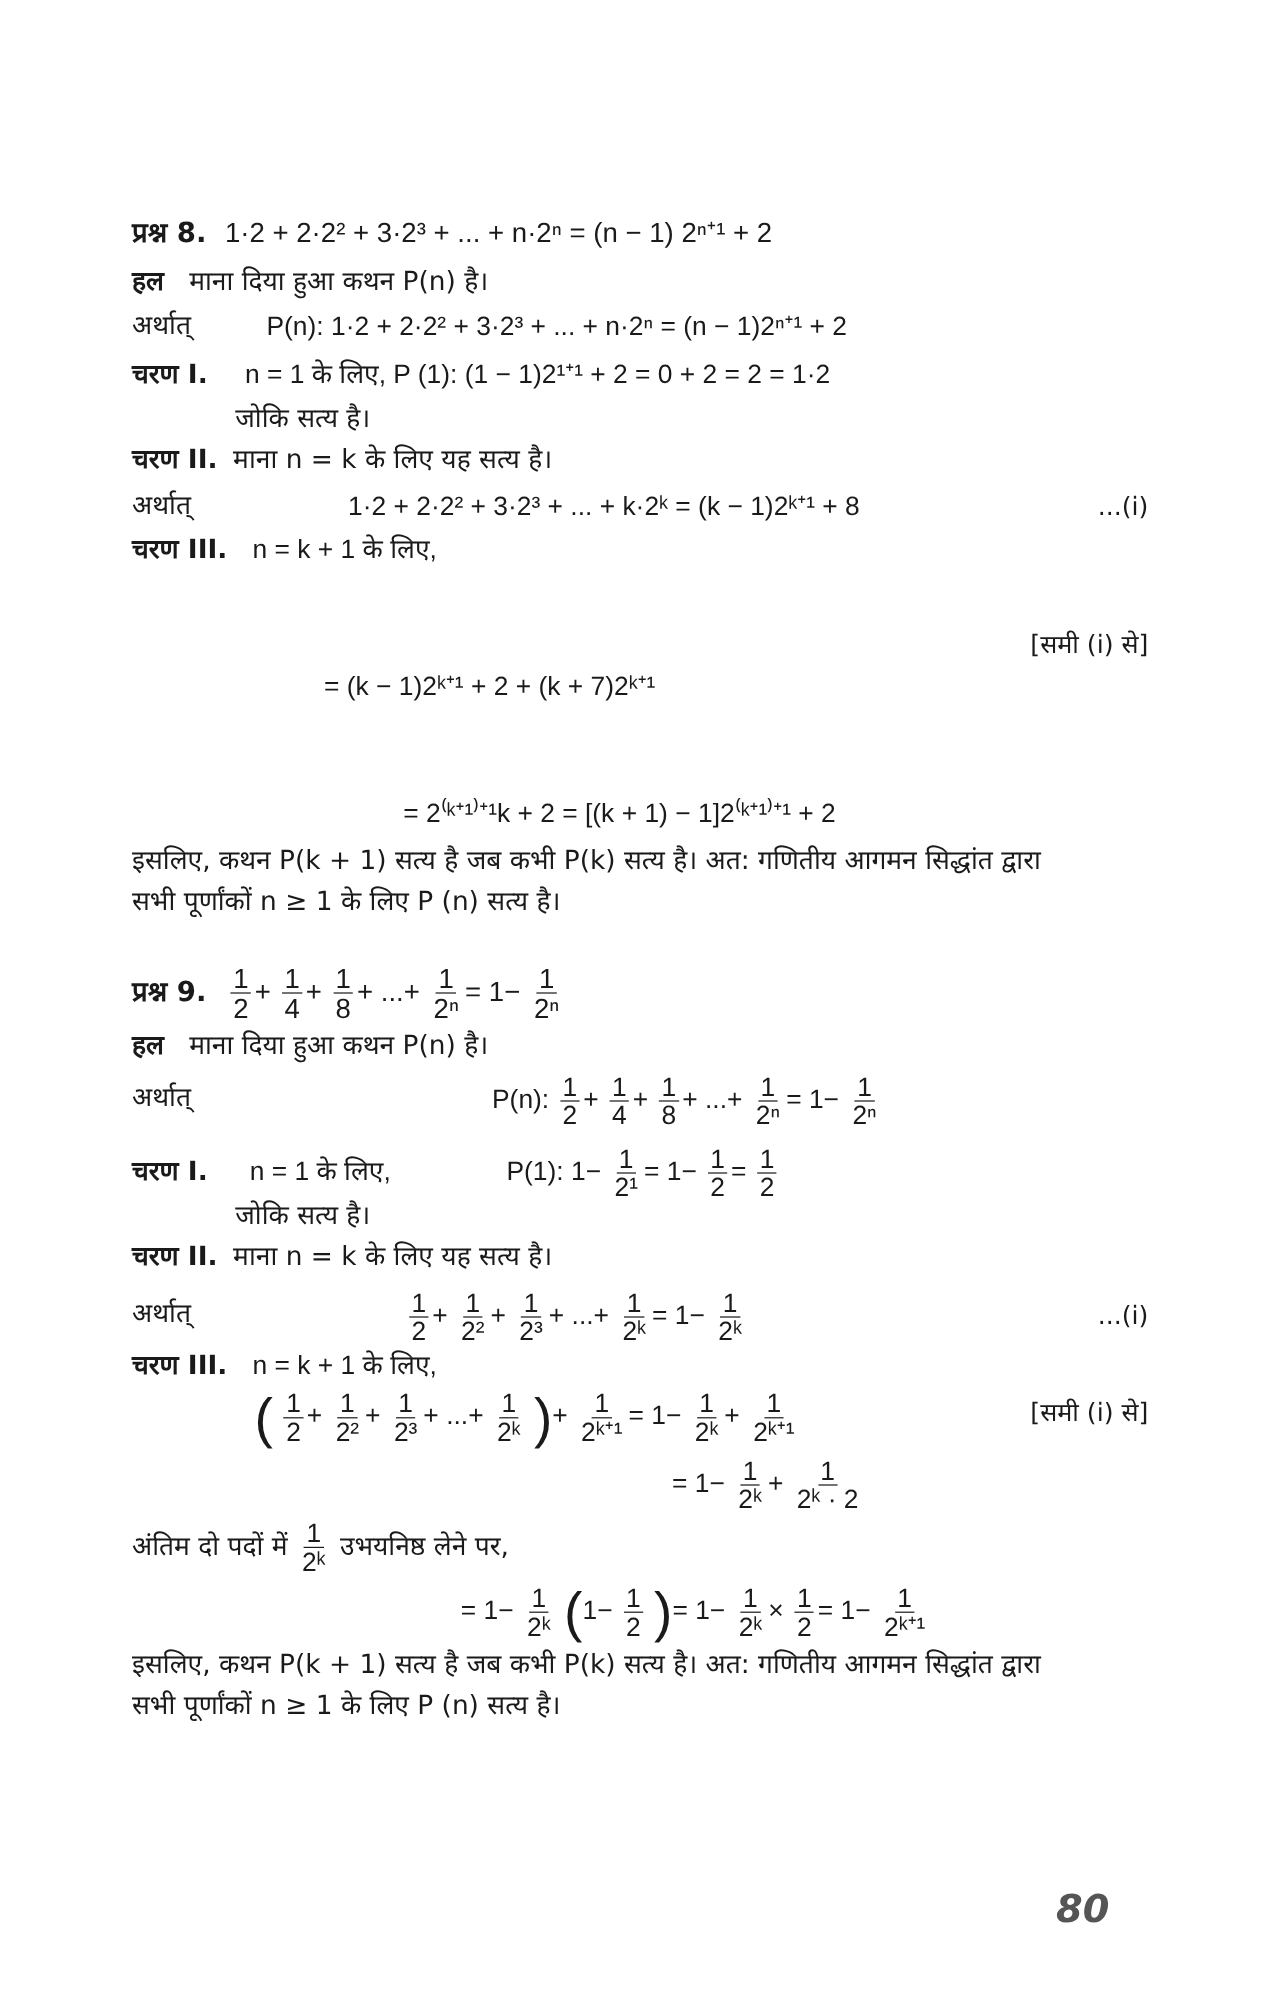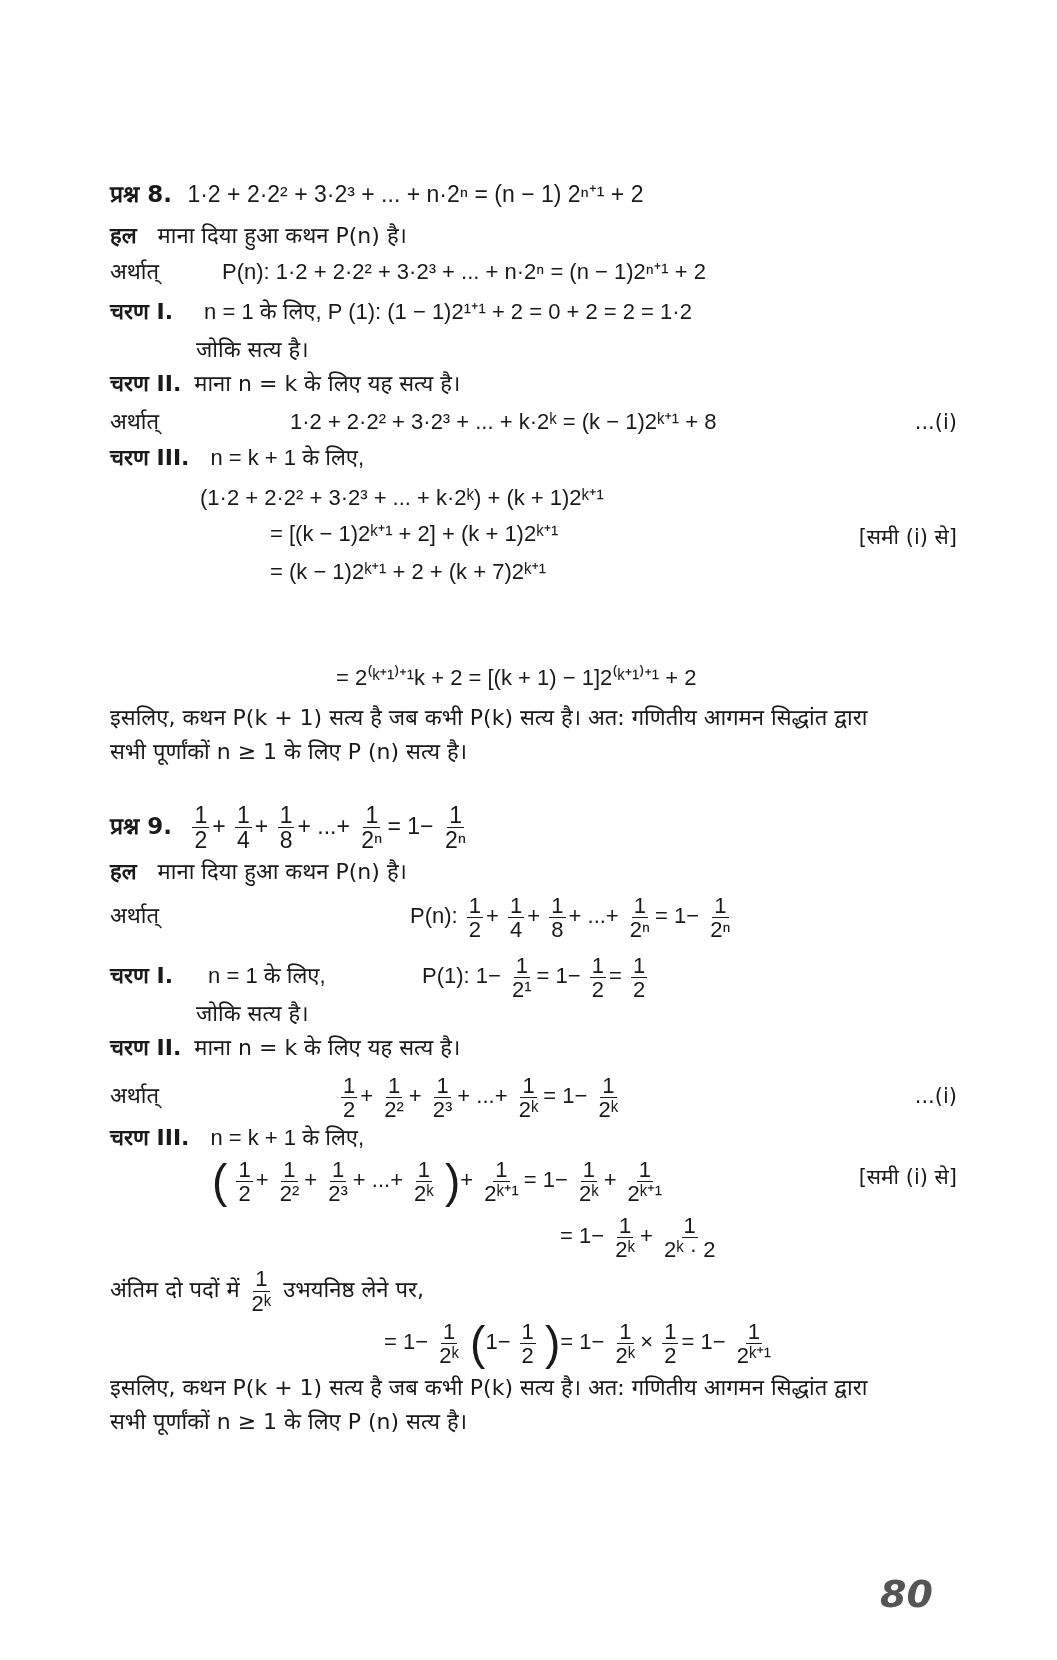--- a/index.html
+++ b/index.html
@@ -7,21 +7,21 @@
        font-family:"DejaVu Sans","Liberation Sans",sans-serif;color:#1a1a1a;}
   .page{position:absolute;left:0;top:0;width:1057px;height:1660px;}
   .line{position:absolute;left:110px;white-space:nowrap;font-size:22px;line-height:28px;}
   .lbl{display:inline-block;font-weight:bold;}
   .math{font-family:"Liberation Sans",sans-serif;font-style:normal;}
   .frac{display:inline-flex;flex-direction:column;align-items:center;vertical-align:middle;margin:0 3px;line-height:1.05;}
   .frac .n{border-bottom:1.5px solid #1a1a1a;padding:0 2px;}
   .frac .d{padding:0 2px;}
   .paren{font-size:46px;font-weight:200;vertical-align:middle;line-height:1;}
   .right{position:absolute;right:100px;white-space:nowrap;font-size:21px;}
-  .pageno{position:absolute;left:880px;top:1572px;font-size:38px;font-weight:bold;font-style:italic;color:#555;font-family:"DejaVu Sans",sans-serif;}
+  .pageno{position:absolute;left:880px;top:1572px;font-size:32px;font-weight:bold;font-style:italic;color:#555;font-family:"DejaVu Sans",sans-serif;}
   .q{font-size:23px;}
 </style>
 </head>
 <body>
 
 <div class="page">
 
   <div class="line q" style="top:180px">
     <span class="lbl">प्रश्न 8.</span>
     <span class="math" style="margin-left:8px">1·2 + 2·2² + 3·2³ + ... + n·2ⁿ = (n − 1) 2ⁿ⁺¹ + 2</span>
@@ -45,22 +45,20 @@
   </div>
   <div class="line" style="top:408px">
     <span>अर्थात्</span>
     <span class="math" style="position:absolute;left:180px">1·2 + 2·2² + 3·2³ + ... + k·2ᵏ = (k − 1)2ᵏ⁺¹ + 8</span>
   </div>
   <div class="right" style="top:410px">...(i)</div>
   <div class="line" style="top:444px">
     <span class="lbl">चरण III.</span>
     <span class="math" style="margin-left:14px">n = k + 1 के लिए,</span>
   </div>
-  <div class="line math" style="top:484px;left:200px">(1·2 + 2·2² + 3·2³ + ... + k·2ᵏ) + (k + 1)2ᵏ⁺¹</div>
-  <div class="line math" style="top:520px;left:270px">= [(k − 1)2ᵏ⁺¹ + 2] + (k + 1)2ᵏ⁺¹</div>
   <div class="right" style="top:522px">[समी (i) से]</div>
   <div class="line math" style="top:558px;left:270px">= (k − 1)2ᵏ⁺¹ + 2 + (k + 7)2ᵏ⁺¹</div>
   <div class="line math" style="top:664px;left:336px">= 2⁽ᵏ⁺¹⁾⁺¹k + 2 = [(k + 1) − 1]2⁽ᵏ⁺¹⁾⁺¹ + 2</div>
   <div class="line" style="top:704px">इसलिए, कथन P(k + 1) सत्य है जब कभी P(k) सत्य है। अत: गणितीय आगमन सिद्धांत द्वारा</div>
   <div class="line" style="top:738px">सभी पूर्णांकों n ≥ 1 के लिए P (n) सत्य है।</div>
 
   <div class="line q" style="top:798px;line-height:56px">
     <span class="lbl">प्रश्न 9.</span>
     <span class="math" style="margin-left:10px">
       <span class="frac">

